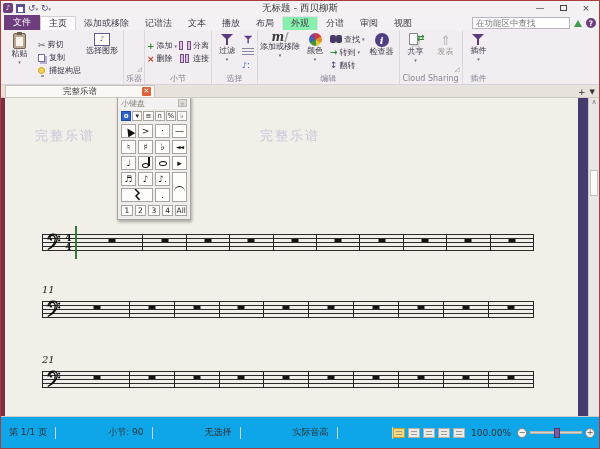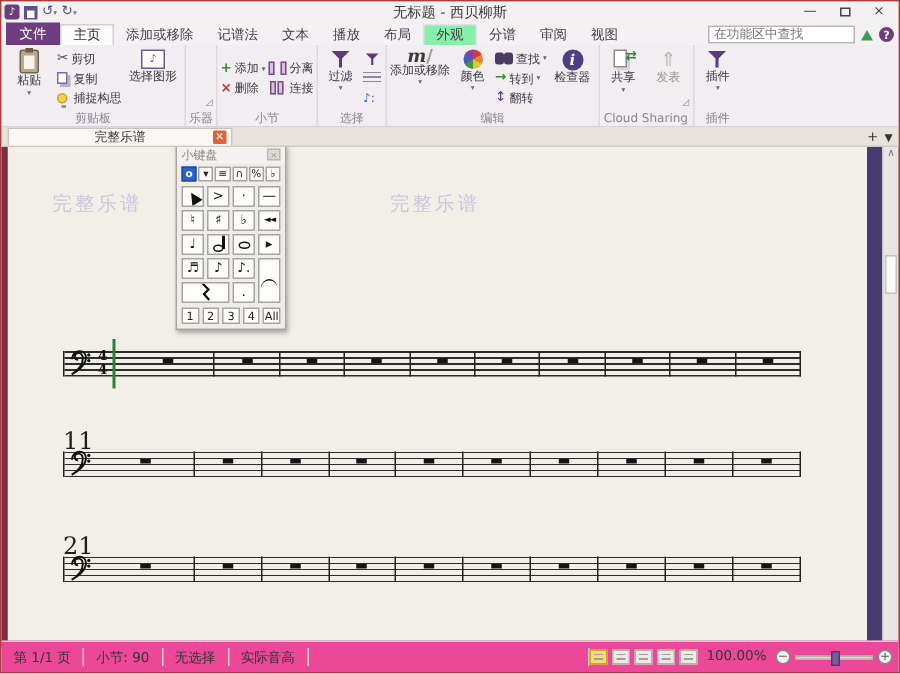--- a/index.html
+++ b/index.html
@@ -18,21 +18,21 @@
   .winbtn { width:22px; height:12px; display:flex; align-items:center; justify-content:center; font-size:9px; color:#444; }
   .ic-max { width:7px; height:6px; border:1px solid #444; display:inline-block; }
 
   
   .tabrow { height:15px; display:flex; align-items:flex-end; background:#f4f1f4; padding:0 3px; position:relative; }
   .ftab { background:#6d3d7e; color:#fff; font-size:9px; padding:2px 9px 2px; height:15px; display:flex; align-items:center; }
   .rtab { font-size:9px; color:#433d4a; padding:2px 8px; height:14px; display:flex; align-items:center; }
   .rtab.active { background:#fdfcfd; border:1px solid #d4cdd6; border-bottom:none; color:#2e2a34; }
   .rtab.hl { background:#86efac; border:1px solid #e4dee6; border-bottom:none; }
   .ribbonsearch { margin-left:auto; display:flex; align-items:center; gap:4px; padding-bottom:1px; }
-  .ribbonsearch input { width:98px; height:12px; font-size:8.5px; border:1px solid #b9b3bd; padding:0 3px; color:#777; background:#fff;font-family:Liberation Mono, monospace; }
+  .ribbonsearch input { width:98px; height:12px; font-size:8.5px; border:1px solid #b9b3bd; padding:0 3px; color:#777; background:#fff; }
   .tri-up { width:0; height:0; border-left:4px solid transparent; border-right:4px solid transparent; border-bottom:7px solid #3f9b4f; }
   .helpbtn { width:10px; height:10px; border-radius:50%; background:#6d3d7e; color:#fff; font-size:7.5px; font-weight:bold; display:flex; align-items:center; justify-content:center; }
 
   
   .ribbon { height:55px; background:#f1edf1; border-bottom:1px solid #d9d2da; display:flex; }
   .rgroup { display:flex; flex-direction:column; border-right:1px solid #ded7df; position:relative; padding:1px 2px 0; }
   .rg-body { flex:1; display:flex; align-items:stretch; gap:2px; }
   .rg-label { height:11px; text-align:center; font-size:8px; color:#8b8394; line-height:11px; white-space:nowrap; }
   .launcher { position:absolute; right:1px; bottom:12px; width:7px; height:7px; font-size:6px; color:#8b8394; line-height:7px; text-align:center; }
   .bbtn { width:33px; display:flex; flex-direction:column; align-items:center; padding-top:2px; font-size:8px; color:#3c3745; text-align:center; line-height:9px; }
@@ -88,21 +88,21 @@
 
   
   .score { position:absolute; top:97px; left:0; right:0; bottom:17px; background:#463b6e; border-left:4px solid #7c2f40; overflow:hidden; }
   .page { position:absolute; left:0; top:0; bottom:0; width:573px; background:#f2efe8; }
   .wm { position:absolute; top:29px; font-size:13px; color:#ccc6dc; letter-spacing:2px; }
   .vscroll { position:absolute; right:0; top:0; bottom:0; width:11px; background:#e8e6e4; border-left:1px solid #cdc9c4; }
   .vscroll .uparr { display:block; text-align:center; font-size:7px; color:#777; height:10px; }
   .vthumb { position:absolute; left:1px; right:1px; top:72px; height:26px; background:#fbfafa; border:1px solid #c5c1bc; }
 
   .system { position:absolute; left:37px; width:492px; }
-  .sys-label { font-family:"DejaVu Serif",serif; font-size:16px; color:#1d1d1d; height:17px; }
+  .sys-label { font-family:"DejaVu Serif",serif; font-style:italic; font-size:10px; color:#1d1d1d; height:17px; }
   .staff { position:relative; height:17px; border-left:1px solid #222; display:flex;
            background-image:repeating-linear-gradient(to bottom,#2c2c2c 0,#2c2c2c 1px,transparent 1px,transparent 4px);
            background-size:100% 17px; background-repeat:no-repeat; }
   .lead { position:relative; flex:0 0 38px; }
   .lead.short { flex-basis:22px; }
   .measure { flex:1; position:relative; border-right:1px solid #222; }
   .measure.m0 { flex:1.45; }
   .rest { position:absolute; left:50%; top:4.5px; width:7px; height:3.5px; background:#141414; transform:translateX(-50%); }
   .clef { position:absolute; left:3px; top:-1px; }
   .tsig { position:absolute; left:21px; top:0; width:9px; text-align:center; font-family:"DejaVu Serif",serif; font-weight:bold; font-size:9px; line-height:8.5px; color:#111; }
@@ -122,21 +122,21 @@
   .kp-voices { display:flex; gap:2px; padding:1px 3px 3px; }
   .kp-voice { flex:1; height:11px; background:#fdfdfb; border:1px solid #a9a49c; font-size:7.5px; text-align:center; line-height:10px; color:#222; }
   .sh-cursor { width:0; height:0; border:4px solid transparent; border-bottom:8px solid #111; transform:rotate(-32deg) translateY(-1px); }
   .sh-whole { width:8px; height:5px; border:1.5px solid #111; border-radius:50%; }
   .sh-half { width:7px; height:5px; border:1.5px solid #111; border-radius:50%; position:relative; margin-top:4px; }
   .sh-half:after { content:""; position:absolute; right:-1.5px; top:-7px; width:1.5px; height:9px; background:#111; }
   .sh-tie { width:11px; height:6px; border-top:1.5px solid #111; border-radius:50% 50% 0 0 / 100% 100% 0 0; margin-top:4px; }
   .tiny { font-size:6px; letter-spacing:-1px; }
 
   
-  .status { position:absolute; left:0; right:0; bottom:0; height:21px; background:#ec4899; border-top:1px solid #cfcbc6; display:flex; align-items:center; font-size:9px; color:#333; }
+  .status { position:absolute; left:0; right:0; bottom:0; height:32px; background:#0ea5e9; border-top:1px solid #cfcbc6; display:flex; align-items:center; font-size:9px; color:#333;gap:44px; }
   .st-cell { padding:0 8px; border-right:1px solid #d6d2cc; height:12px; display:flex; align-items:center; white-space:nowrap; }
   .st-right { margin-left:auto; display:flex; align-items:center; gap:3px; padding-right:4px; border-left:1px solid #d6d2cc; height:12px; }
   .viewic { width:12px; height:10px; border:1px solid #b5b0a8; background:#eceae7; display:inline-block; position:relative; }
   .viewic:after { content:""; position:absolute; inset:2px; background:repeating-linear-gradient(to bottom,#a39d94 0,#a39d94 1px,transparent 1px,transparent 3px); }
   .viewic.active { background:#f6d97a; border-color:#c9a227; }
   .zbtn { width:10px; height:10px; border:1px solid #8a857e; border-radius:50%; font-size:8px; line-height:8px; text-align:center; color:#555; background:#f7f5f3; }
   .ztrack { position:relative; width:52px; height:3px; background:#d8d4cf; border:1px solid #b5b0a8; }
   .zthumb { position:absolute; left:46%; top:-4px; width:6px; height:10px; background:#7a5ba0; border:1px solid #4c3a6e; }
 </style>
 </head>
@@ -203,21 +203,20 @@
           <div class="srow">
               <span class="mi ic-bulb"></span>
               <span>捕捉构思</span>
             </div>
         </div>
         <div class="bbtn" style="width:38px">
           <span class="mi ic-frame">♪</span>
           <span>选择图形</span>
         </div>
       </div>
-      <div class="rg-label">剪贴板</div>
     </div>
 
     <div class="rgroup">
       <div class="rg-body">
       </div>
       <div class="rg-label">乐器</div>
       <span class="launcher">◿</span>
     </div>
 
     <div class="rgroup">

